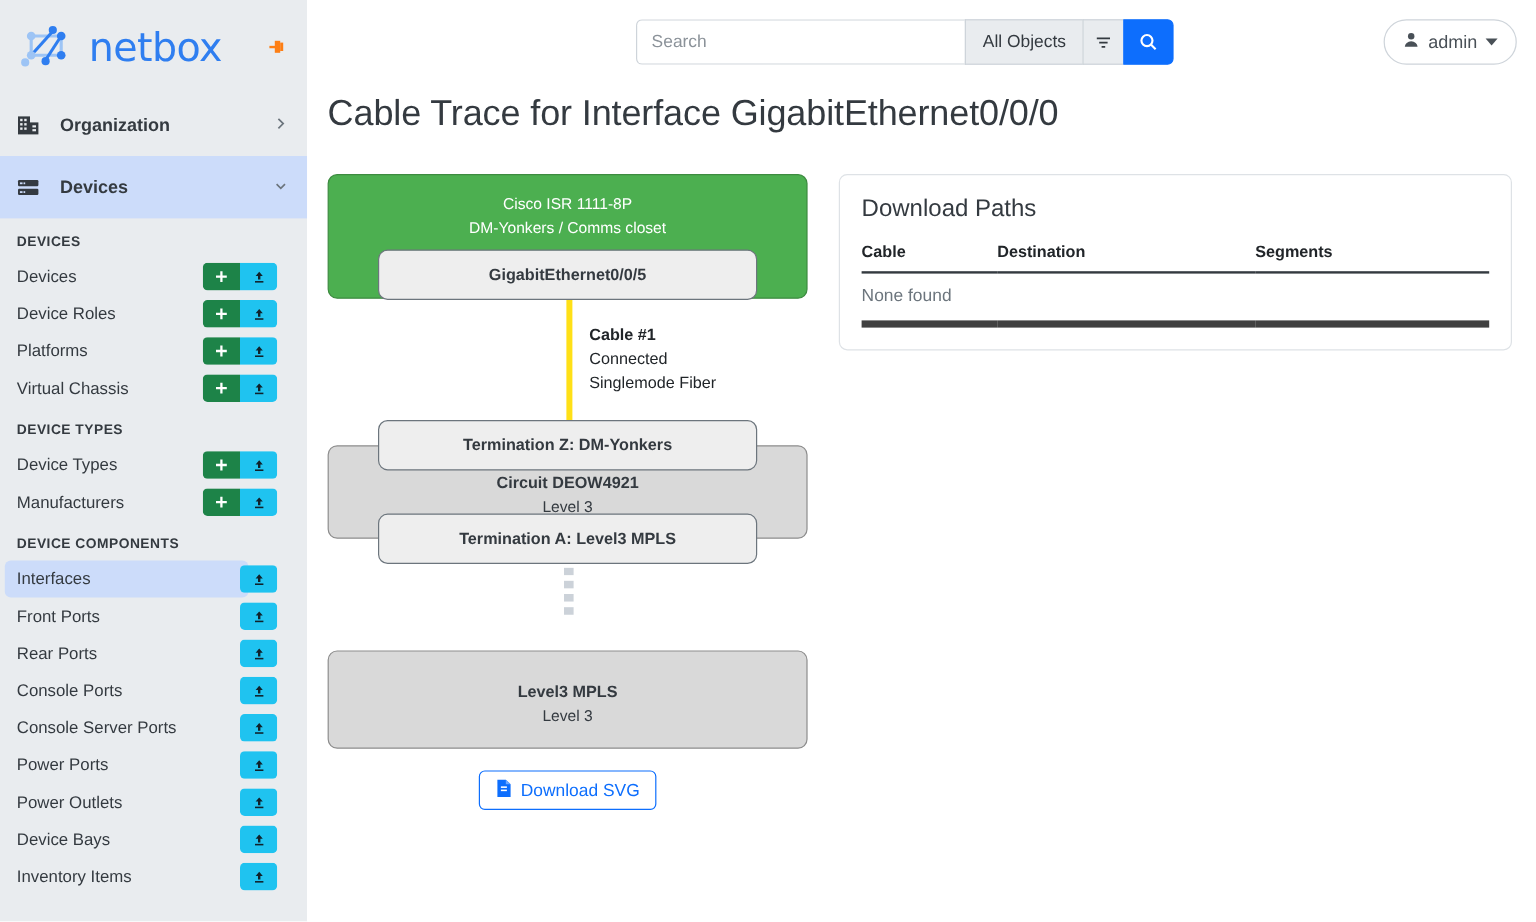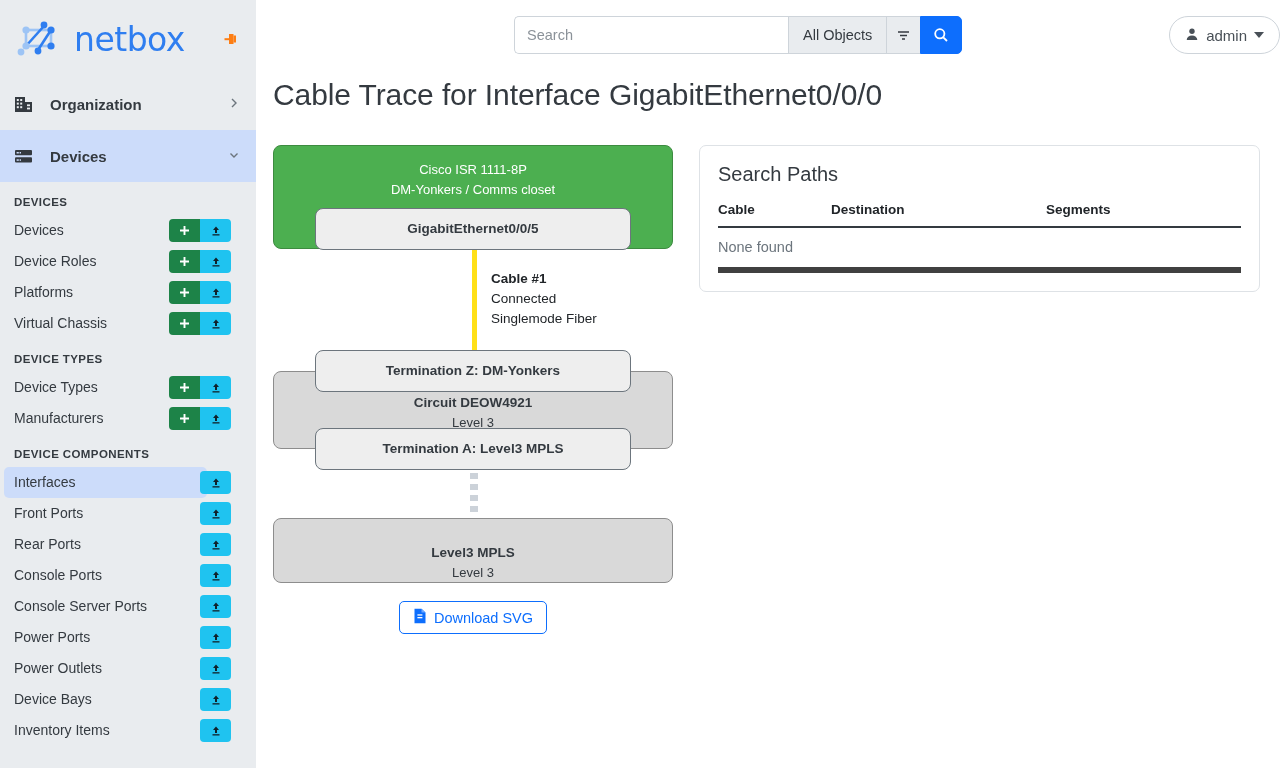--- a/index.html
+++ b/index.html
@@ -91,21 +91,21 @@
   .btn-add { background: #1d8348; }
   .btn-import { background: #1fc3f0; color: #0b1a1f; }
   .only-import { border-radius: 4px; overflow: hidden; }
 
   
   .main { flex: 1 1 auto; height: 768px; position: relative; background:#fff; overflow: hidden;}
 
   .topbar {
     height: 70px;
     display: flex; align-items: center;
-    padding: 0 0;
+    padding: 0 16px;
     background: #ffffff;
   }
   .searchwrap {
     display: flex; align-items: stretch;
     height: 38px;
     margin-left: 258px;
   }
   .search-input {
     width: 274px; height: 38px;
     border: 1px solid #ced4da;
@@ -636,21 +636,21 @@
         </div>
         <div class="port" style="margin-top:-21px;">
           <span>Termination A: Level3 MPLS</span>
         </div>
       </div>
 
       <div class="dotted-seg">
         <div class="dotted-line"></div>
       </div>
 
-      <div class="node termpanel" style="height:65px;padding-top:24px;">
+      <div class="node termpanel" style="height:82px;padding-top:24px;margin-top:24px;">
         <div class="n-title">Level3 MPLS</div>
         <div class="n-sub">Level 3</div>
       </div>
 
       <div class="dl-wrap">
         <button class="dl-btn">
           <span>
             <svg width="14" height="16" viewBox="0 0 14 16" fill="#0d6efd">
               <path d="M1.5 0.8 H8.5 L12.5 4.6 V15.2 H1.5 Z"></path>
               <path d="M8.5 0.8 L12.5 4.6 H8.5 Z" fill="#6ea8ff"></path>
@@ -658,21 +658,21 @@
               <rect x="4.4" y="9" width="5" height="1.3" fill="#ffffff"></rect>
             </svg>
           </span>
           <span>Download SVG</span>
         </button>
       </div>
 
     </div>
 
     <div class="card">
-      <div class="card-title">Search Paths</div>
+      <div class="card-title">Download Paths</div>
       <table class="paths">
         <thead>
           <tr>
             <th class="c1">Cable</th>
             <th class="c2">Destination</th>
             <th class="c3">Segments</th>
           </tr>
         </thead>
         <tbody>
           <tr>

